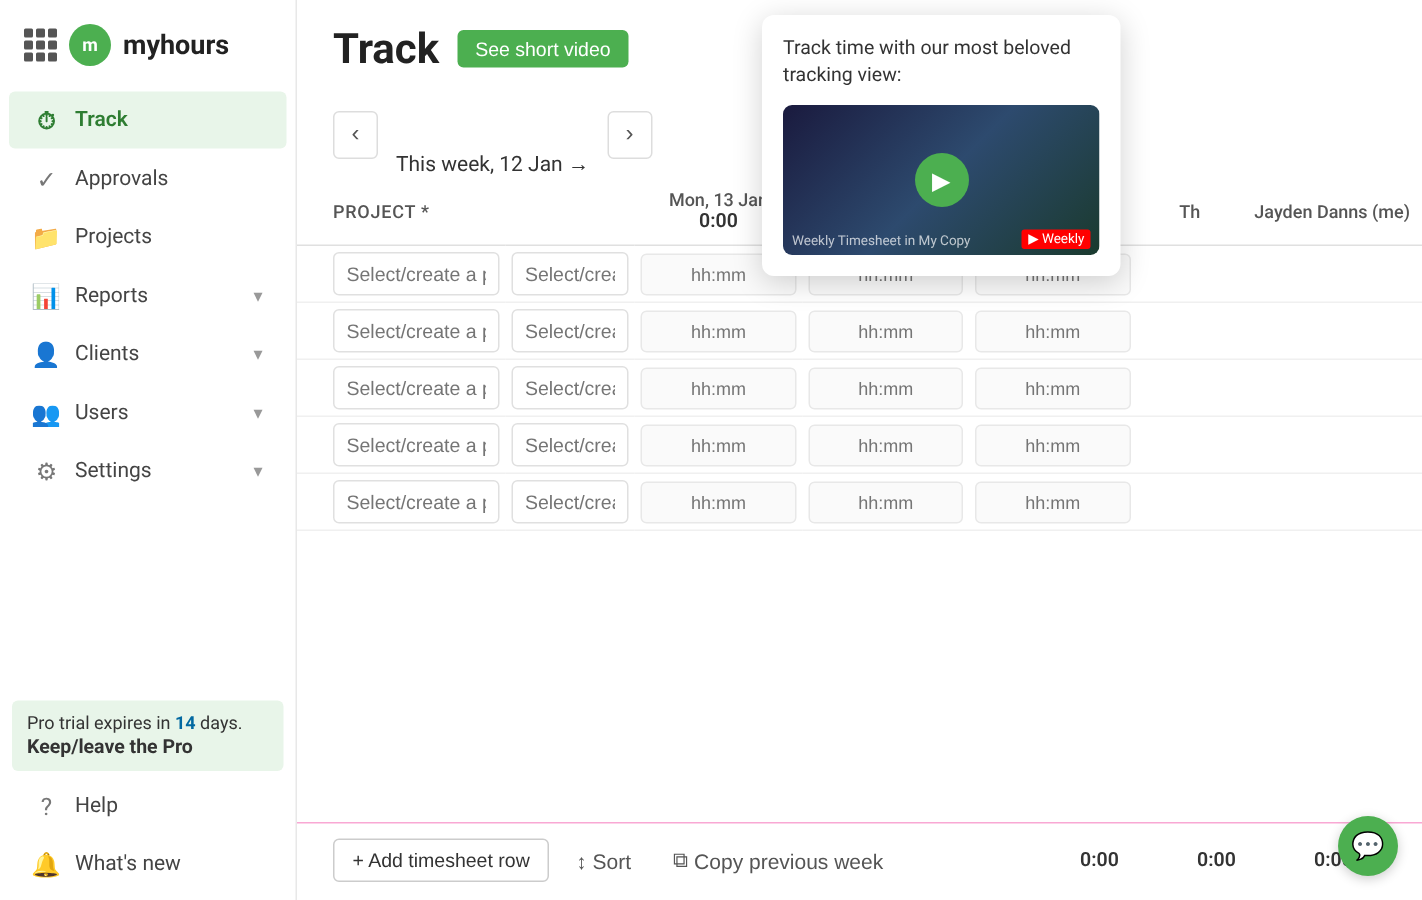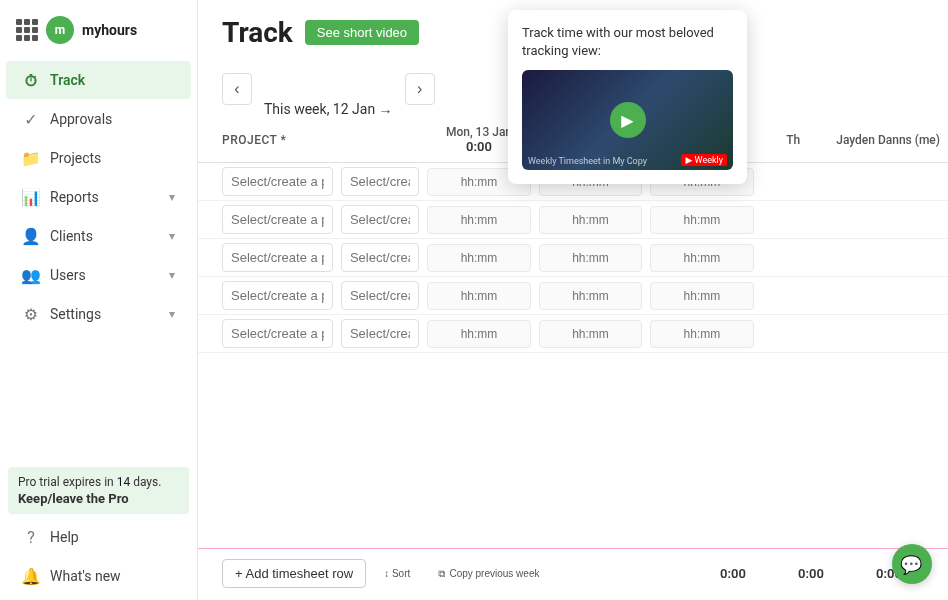--- a/index.html
+++ b/index.html
@@ -31,21 +31,21 @@
       background: #555; border-radius: 1px;
     }
     .logo-icon {
       width: 28px; height: 28px;
       background: #4caf50;
       border-radius: 50%;
       display: flex; align-items: center; justify-content: center;
       color: #fff; font-weight: bold; font-size: 12px;
     }
     .logo-text {
-      font-size: 14px; font-weight: 700; color: #222;
+      font-size: 18px; font-weight: 700; color: #222;
     }
 
     .sidebar-nav {
       flex: 1;
       padding: 4px 0;
     }
     .nav-item {
       display: flex;
       align-items: center;
       gap: 10px;
@@ -79,21 +79,21 @@
       padding: 8px 0 4px 0;
     }
     .pro-trial-banner {
       background: #e8f5e9;
       margin: 4px 8px;
       padding: 8px 10px;
       border-radius: 4px;
       font-size: 12px;
       color: #333;
     }
-    .pro-trial-banner .days { color: #0f172a; font-weight: 400; }
+    .pro-trial-banner .days { color: #0369a1; font-weight: 700; }
     .pro-trial-banner .keep-link {
       font-size: 13px; font-weight: 700; color: #333;
       display: block; margin-top: 2px;
     }
 
     
     .main {
       flex: 1;
       display: flex;
       flex-direction: column;
@@ -253,21 +253,21 @@
       color: #333;
       cursor: pointer;
     }
     .sort-btn, .copy-week-btn {
       display: flex;
       align-items: center;
       gap: 4px;
       background: none;
       border: none;
       padding: 6px 10px;
-      font-size: 10px;
+      font-size: 14px;
       color: #555;
       cursor: pointer;
     }
     .total-row {
       margin-left: auto;
       display: flex;
       gap: 8px;
     }
     .total-cell {
       width: 70px;

